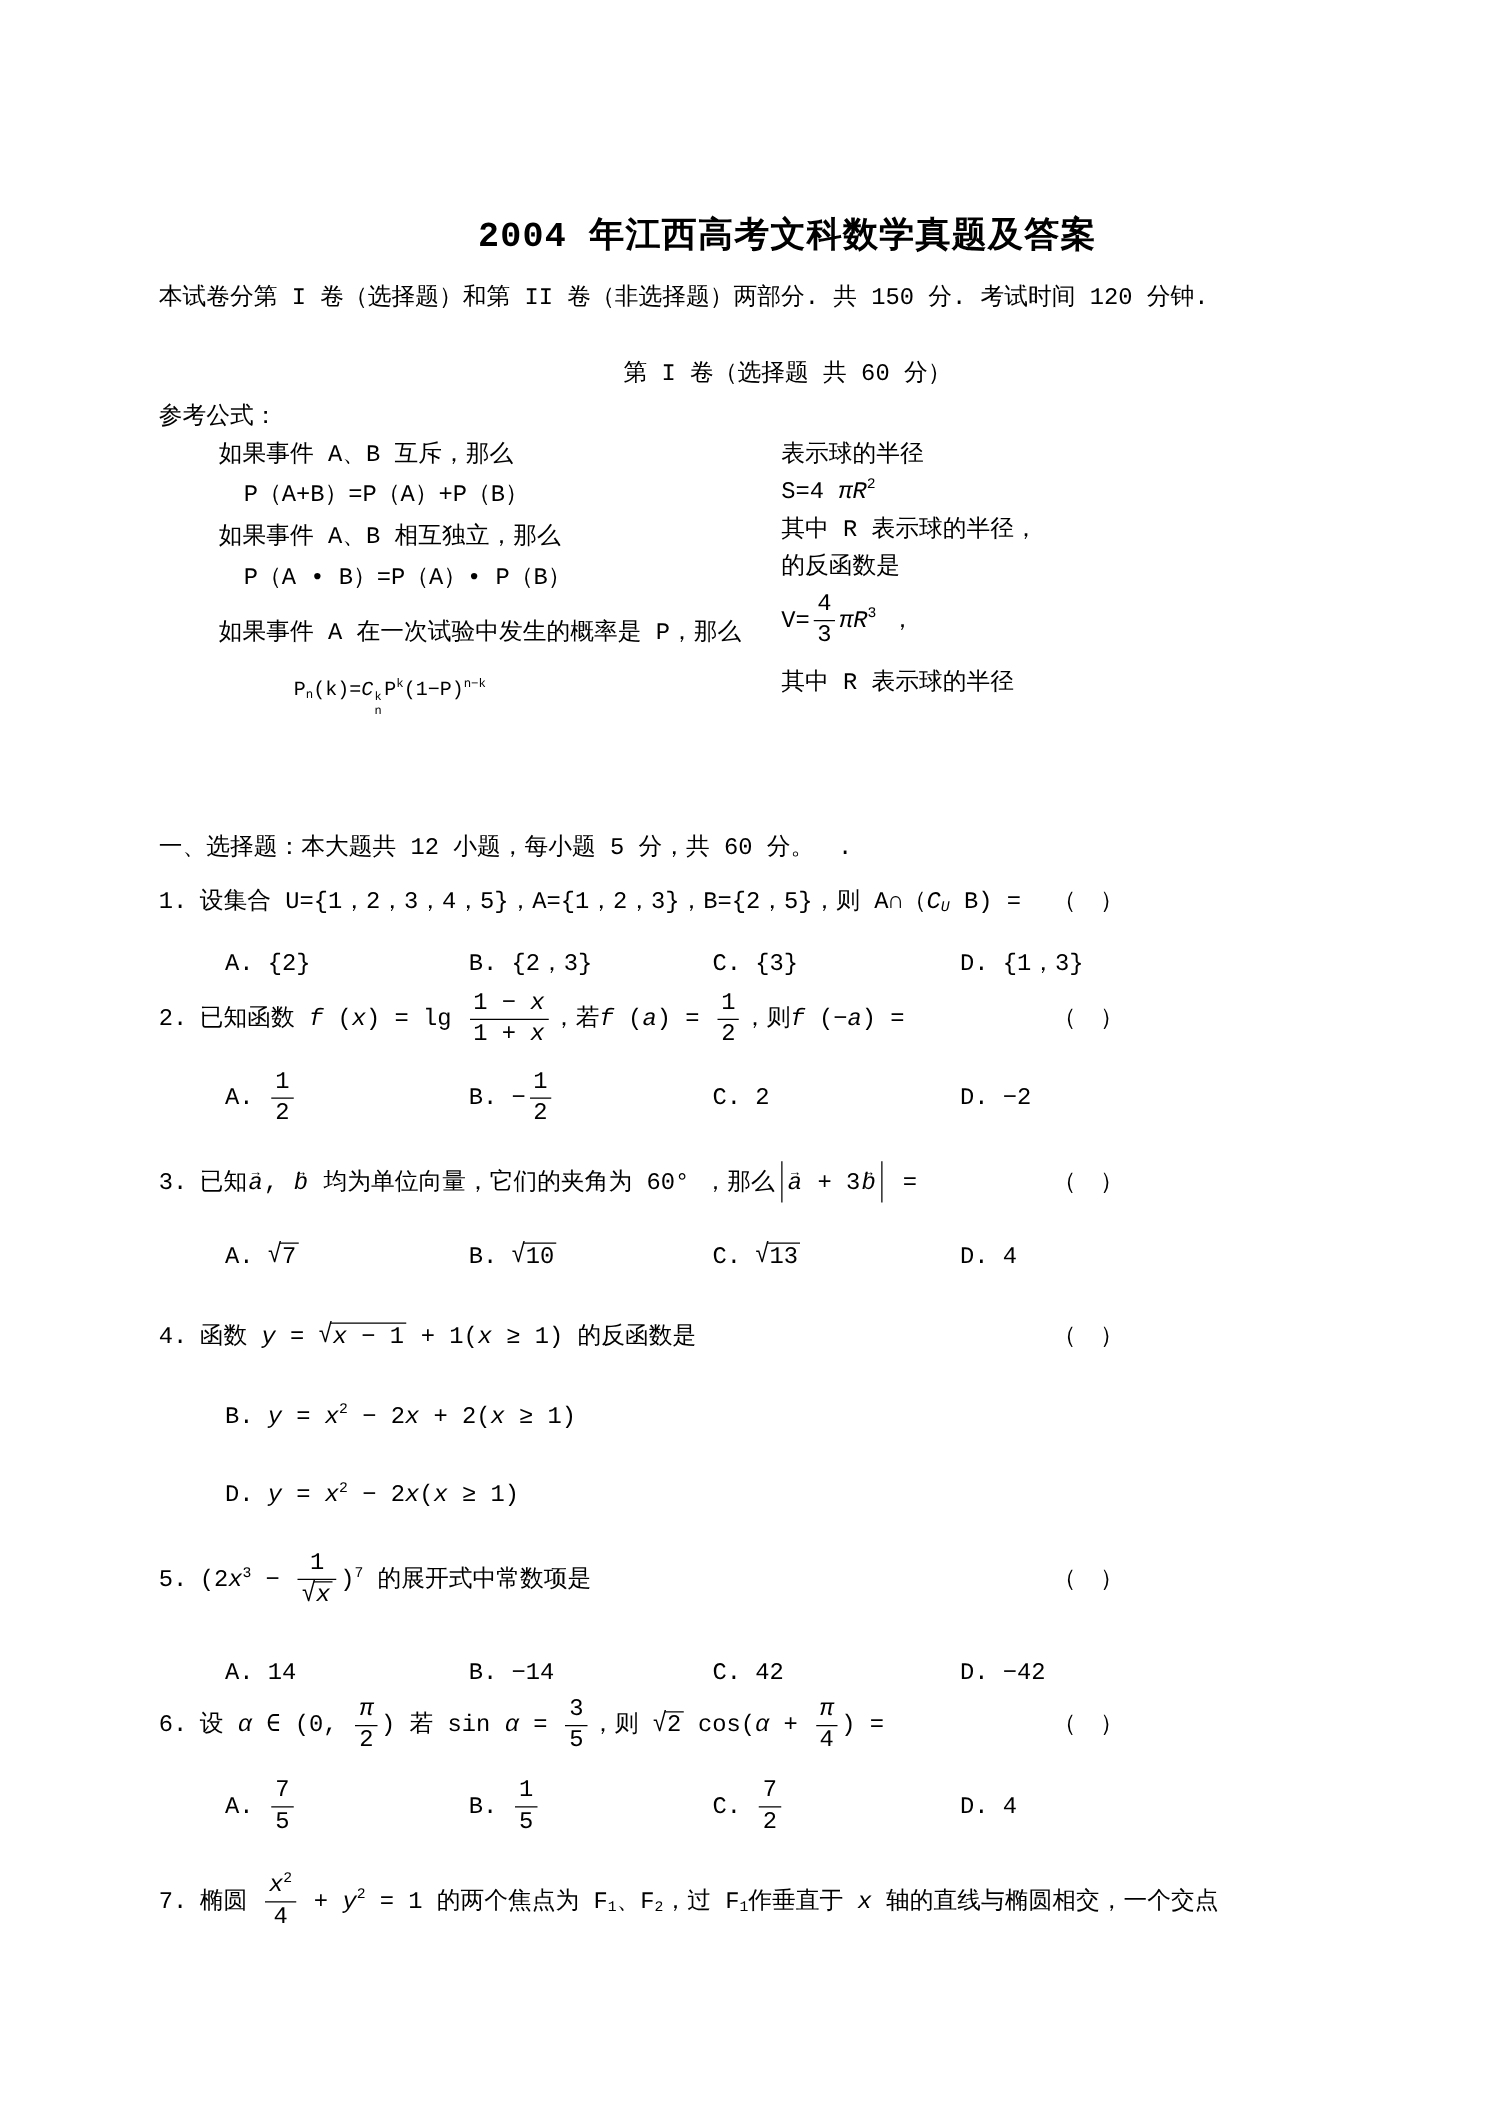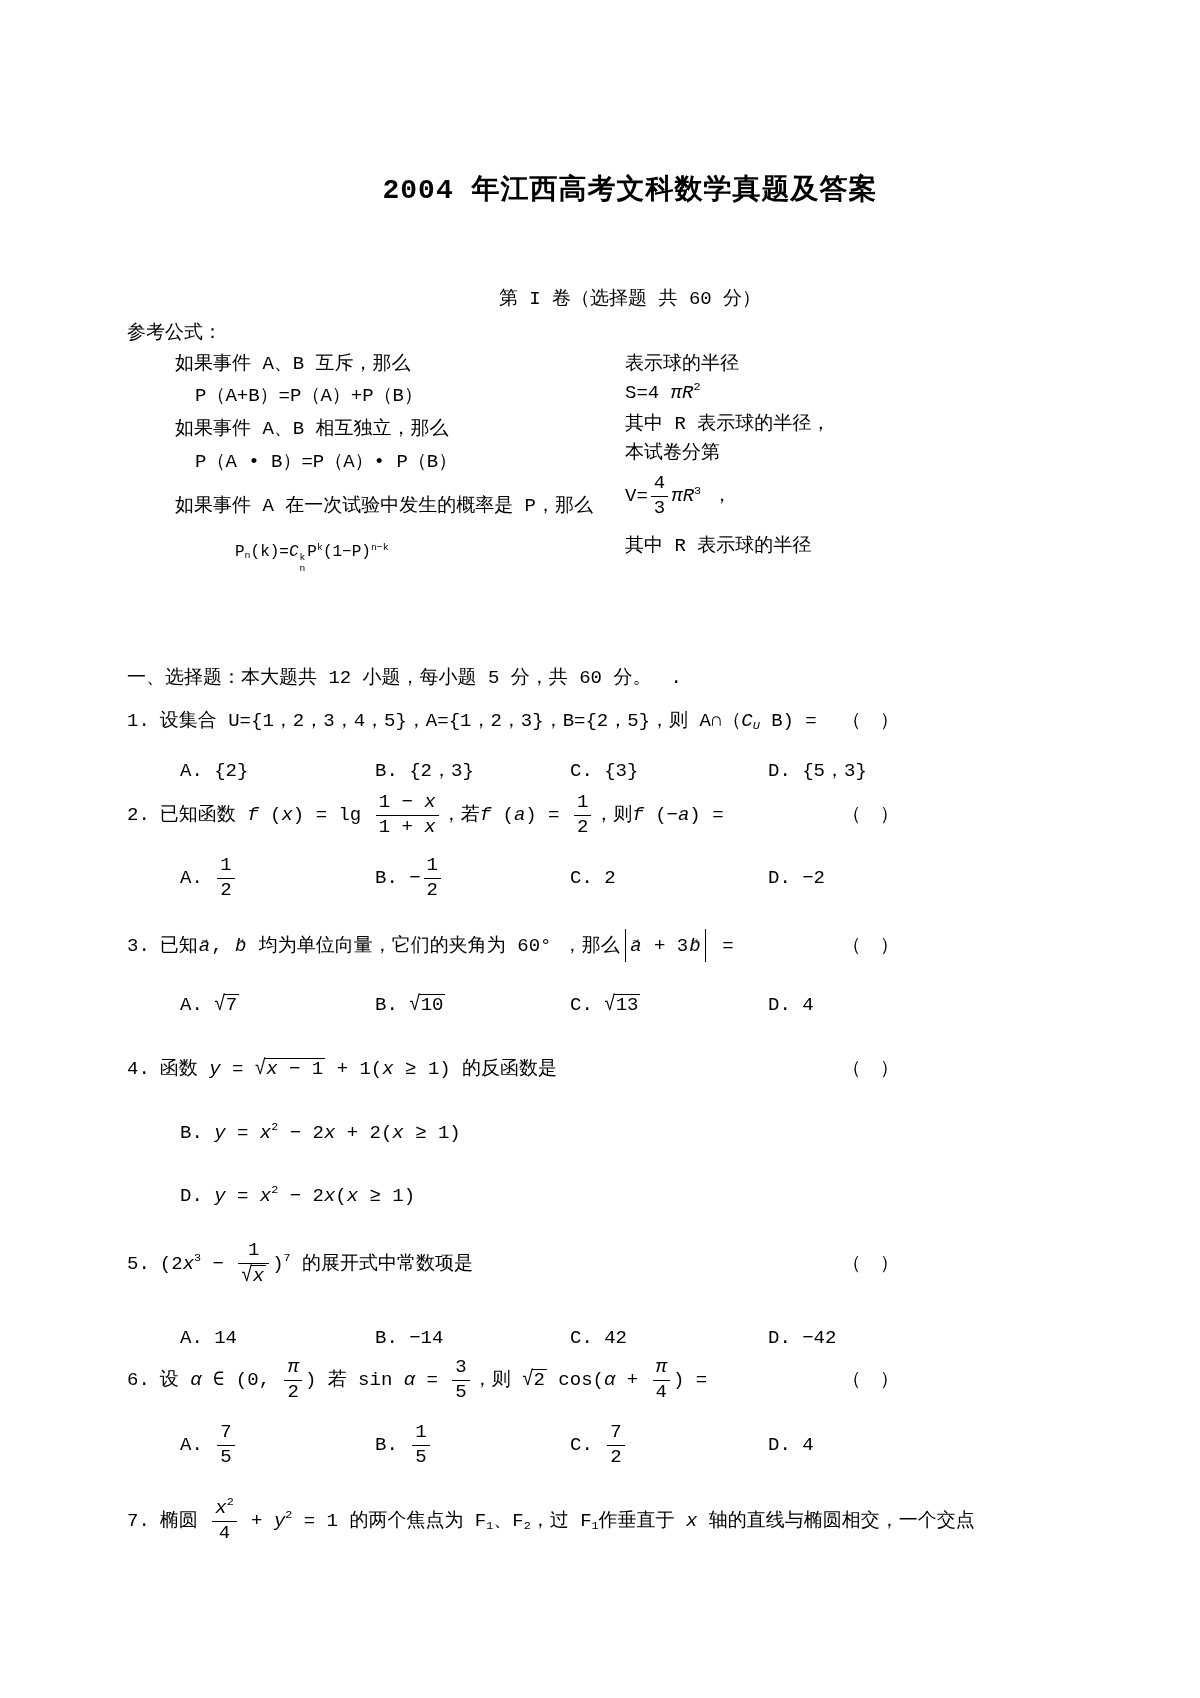--- a/index.html
+++ b/index.html
@@ -70,53 +70,54 @@
   .m-abs { display: inline-flex; align-items: center; vertical-align: middle; margin: 0 2px; }
   .m-abs .vbar { display: inline-block; width: 1.3px; height: 1.75em; background: #000; margin: 0 3px; }
 </style>
 </head>
 <body>
 
 <div class="page">
 
   <div class="line center title" style="top:158px">2004 年江西高考文科数学真题及答案</div>
 
+  <div class="line" style="top:209px">本试卷分第 I 卷（选择题）和第 II 卷（非选择题）两部分. 共 150 分. 考试时间 120 分钟.</div>
 
   <div class="line center" style="top:270px">第 I 卷（选择题  共 60 分）</div>
 
   <div class="line" style="top:304px">参考公式：</div>
 
   <div class="line" style="top:335px;left:145px">如果事件 A、B 互斥，那么</div>
   <div class="line" style="top:367px;left:165px">P（A+B）=P（A）+P（B）</div>
   <div class="line" style="top:400px;left:145px">如果事件 A、B 相互独立，那么</div>
   <div class="line" style="top:433px;left:165px">P（A • B）=P（A）• P（B）</div>
   <div class="line" style="top:477px;left:145px">如果事件 A 在一次试验中发生的概率是 P，那么</div>
   <div class="line small" style="top:523px;left:205px">P<span class="m-sub">n</span>(k)=<span class="m-i">C</span><span class="m-ss">
         <span>k</span>
         <span>n</span>
       </span>P<span class="m-sup">k</span>(1−P)<span class="m-sup">n−k</span></div>
 
   <div class="line" style="top:335px;left:595px">表示球的半径</div>
   <div class="line" style="top:364px;left:595px">S=4 <span class="m-i">π</span><span class="m-i">R</span><span class="m-sup">2</span></div>
   <div class="line" style="top:395px;left:595px">其中 R 表示球的半径，</div>
-  <div class="line" style="top:424px;left:595px">本试卷分第</div>
+  <div class="line" style="top:424px;left:595px">的反函数是</div>
   <div class="line" style="top:457px;left:595px">V=<span class="m-frac"><span class="num">4</span><span class="den">3</span></span><span class="m-i">π</span><span class="m-i">R</span><span class="m-sup">3</span> ，</div>
   <div class="line" style="top:517px;left:595px">其中 R 表示球的半径</div>
 
   <div class="line" style="top:649px">一、选择题：本大题共 12 小题，每小题 5 分，共 60 分。　.</div>
 
   <div class="line" style="top:692px">
     <span class="qno">1.</span><span>设集合 U={1，2，3，4，5}，A={1，2，3}，B={2，5}，则 A∩（<span class="m-i">C</span><span class="m-sub"><span class="m-i">U</span></span> B) =</span>
     <span class="paren">（　）</span>
   </div>
   <div class="opts cols4" style="top:742px">
     <span class="opt">A. {2}</span>
     <span class="opt">B. {2，3}</span>
     <span class="opt">C. {3}</span>
-    <span class="opt">D.  {5，3}</span>
+    <span class="opt">D.  {1，3}</span>
   </div>
 
   <div class="line" style="top:776px">
     <span class="qno">2.</span><span>已知函数 <span class="m-i">f</span> (<span class="m-i">x</span>) = lg <span class="m-frac"><span class="num">1 − <span class="m-i">x</span></span><span class="den">1 + <span class="m-i">x</span></span></span>，若<span class="m-i">f</span> (<span class="m-i">a</span>) = <span class="m-frac"><span class="num">1</span><span class="den">2</span></span>，则<span class="m-i">f</span> (−<span class="m-i">a</span>) =</span>
     <span class="paren">（　）</span>
   </div>
   <div class="opts cols4" style="top:839px">
     <span class="opt">A. <span class="m-frac"><span class="num">1</span><span class="den">2</span></span></span>
     <span class="opt">B. −<span class="m-frac"><span class="num">1</span><span class="den">2</span></span></span>
     <span class="opt">C. 2</span>

